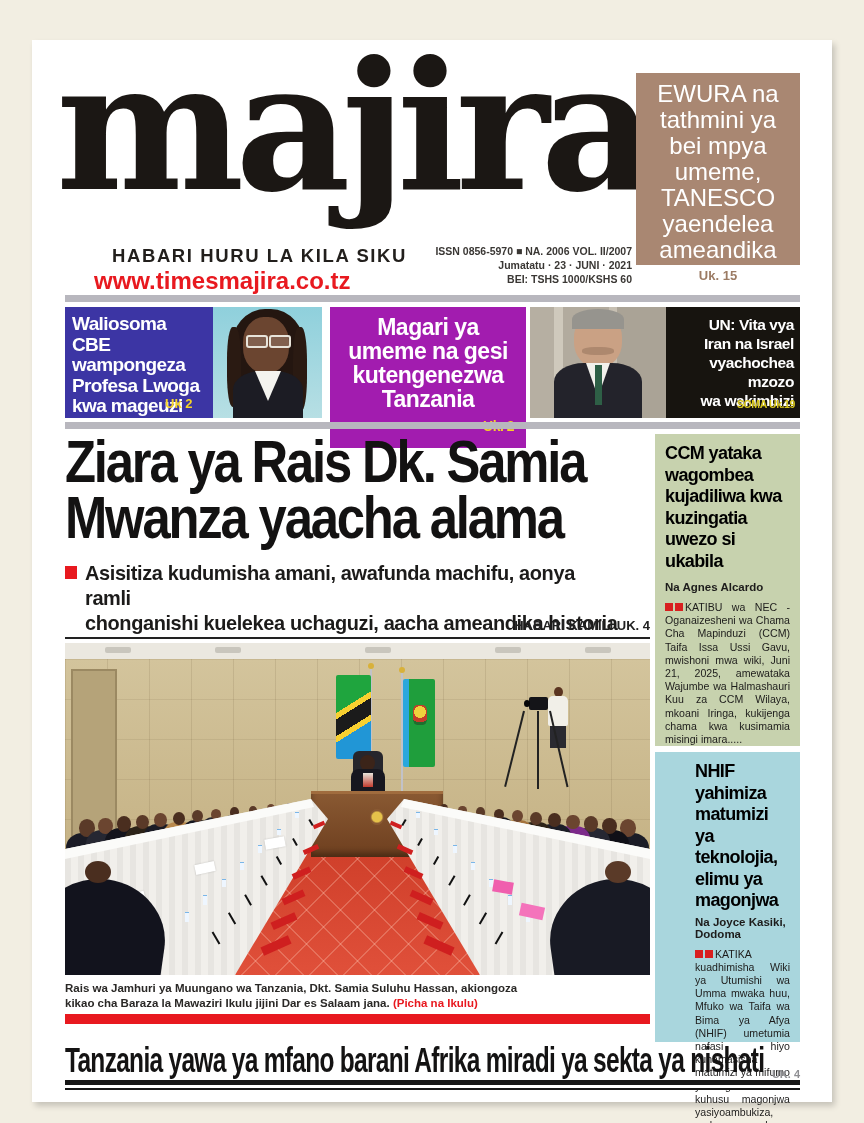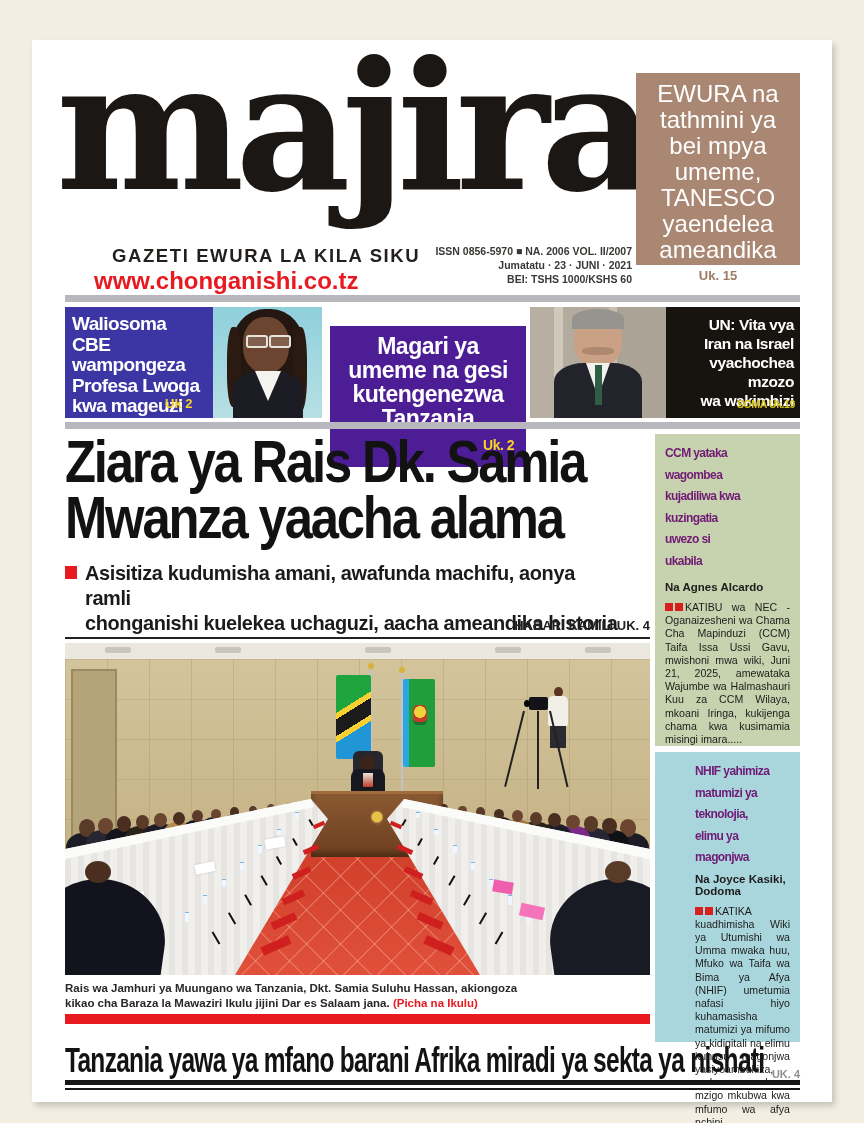--- a/index.html
+++ b/index.html
@@ -28,40 +28,40 @@
   
   .cond{transform-origin:0 0;}
   .headline{font-weight:700;color:#131212;font-size:59px;line-height:56px;letter-spacing:-2.5px;}
   .subhead{font-weight:700;color:#1c1b1a;font-size:21px;line-height:25px;letter-spacing:-0.4px;}
   .sqr{display:inline-block;width:13px;height:13px;background:#e8191f;margin-right:8px;}
   .sq{display:inline-block;width:8px;height:8px;background:#d81f1f;margin-right:2px;}
   .habari{font-size:13px;font-weight:700;color:#222;}
   .caption{font-size:11.5px;font-weight:700;color:#2a2826;line-height:15px;width:480px;}
   .capred{color:#e8191f;}
   .sidebox{box-sizing:border-box;padding:9px 10px;}
-  .sidetitle{font-weight:700;color:#701a75;font-size:12px;line-height:21.5px;letter-spacing:-0.6px;}
+  .sidetitle{font-weight:700;color:#000000;font-size:18px;line-height:21.5px;letter-spacing:-0.6px;}
   .byline{font-weight:700;font-size:11.5px;color:#1d1c1b;margin-top:9px;}
   .sbody{font-size:10.6px;line-height:13.2px;color:#1d1c1b;text-align:justify;margin-top:8px;font-weight:500;}
   .cont{font-size:12.5px;font-weight:700;color:#1d1c1b;text-align:right;margin-top:6px;}
   .bottomhead{font-weight:700;color:#141313;font-size:35px;letter-spacing:-1px;white-space:nowrap;}
   .ukgrey{font-size:11px;font-weight:700;color:#8f8f93;}
   .dline{left:33px;width:735px;height:3px;background:#fff;border-top:5px solid #161616;border-bottom:2px solid #161616;}
   
   #photo{left:33px;top:603px;width:585px;height:332px;overflow:hidden;background:#cfbd92;}
   
   .pscene{position:relative;overflow:hidden;}
 </style>
 </head>
 <body>
 
 <div class="page">
 
   <div class="abs logo">majira</div>
-  <div class="abs tagline">GAZETI EWURA LA KILA SIKU</div>
-  <div class="abs weburl">www.chonganishi.co.tz</div>
+  <div class="abs tagline">HABARI HURU LA KILA SIKU</div>
+  <div class="abs weburl">www.timesmajira.co.tz</div>
   <div class="abs issnbox">
     <div>ISSN 0856-5970 ■ NA. 2006 VOL. II/2007</div>
     <div>Jumatatu · 23 · JUNI · 2021</div>
     <div>BEI: TSHS 1000/KSHS 60</div>
   </div>
   <div class="abs promo" style="background:#a98772;">
       <div>EWURA na</div>
       <div>tathmini ya</div>
       <div>bei mpya</div>
       <div>umeme,</div>
@@ -89,21 +89,21 @@
       <div class="abs" style="left:30px;top:10px;width:46px;height:56px;background:#6b4530;border-radius:45%;"></div>
       <div class="abs" style="left:33px;top:28px;width:18px;height:9px;border:2px solid #e8e4da;border-radius:3px;background:rgba(255,255,255,.15);"></div>
       <div class="abs" style="left:56px;top:28px;width:18px;height:9px;border:2px solid #e8e4da;border-radius:3px;background:rgba(255,255,255,.15);"></div>
       <div class="abs" style="left:14px;top:20px;width:14px;height:80px;background:#2a1a12;border-radius:40%;"></div>
       <div class="abs" style="left:80px;top:20px;width:14px;height:84px;background:#2a1a12;border-radius:40%;"></div>
       <div class="abs" style="left:20px;top:64px;width:70px;height:47px;background:#1c1c24;border-radius:40% 40% 0 0;"></div>
       <div class="abs" style="left:42px;top:64px;width:26px;height:30px;background:#f4f3ef;clip-path:polygon(0 0,100% 0,50% 100%);"></div>
     </div>
   </div>
 
-  <div class="abs tz-red" style="left:298px;top:267px;width:196px;height:141px;background:#4c1d95;margin-top:19px;">
+  <div class="abs tz-red" style="left:298px;top:267px;width:196px;height:141px;background:#a21caf;">
     <div>
         <div>Magari ya</div>
         <div>umeme na gesi</div>
         <div>kutengenezwa</div>
         <div>Tanzania</div>
       </div>
     <span class="abs yellowref" style="right:12px;bottom:10px;font-size:14px;">Uk. 2</span>
   </div>
 
   <div class="pscene abs" style="left:498px;top:267px;width:136px;height:111px;background:linear-gradient(90deg,#b6afa2 0 18%,#cfc9bc 18% 24%,#b2ab9e 24% 58%,#c6bfb2 58% 64%,#aaa396 64% 100%);">

